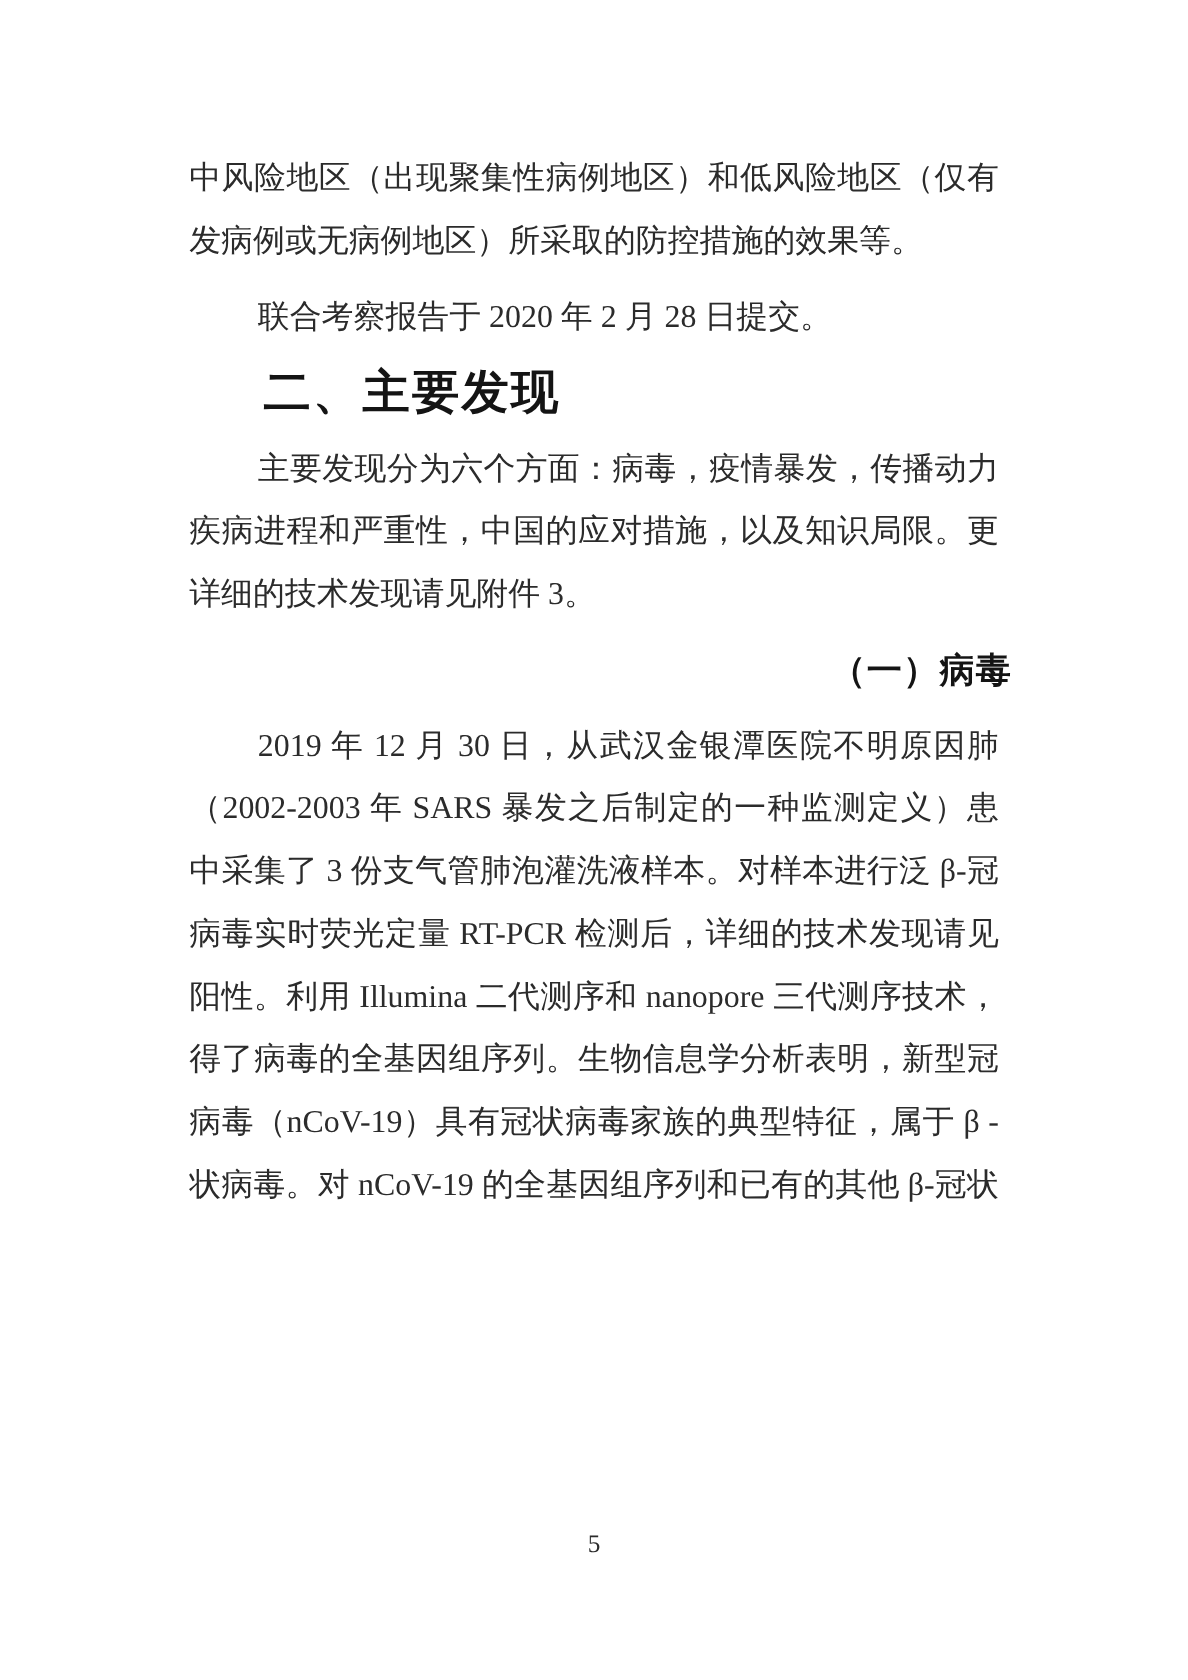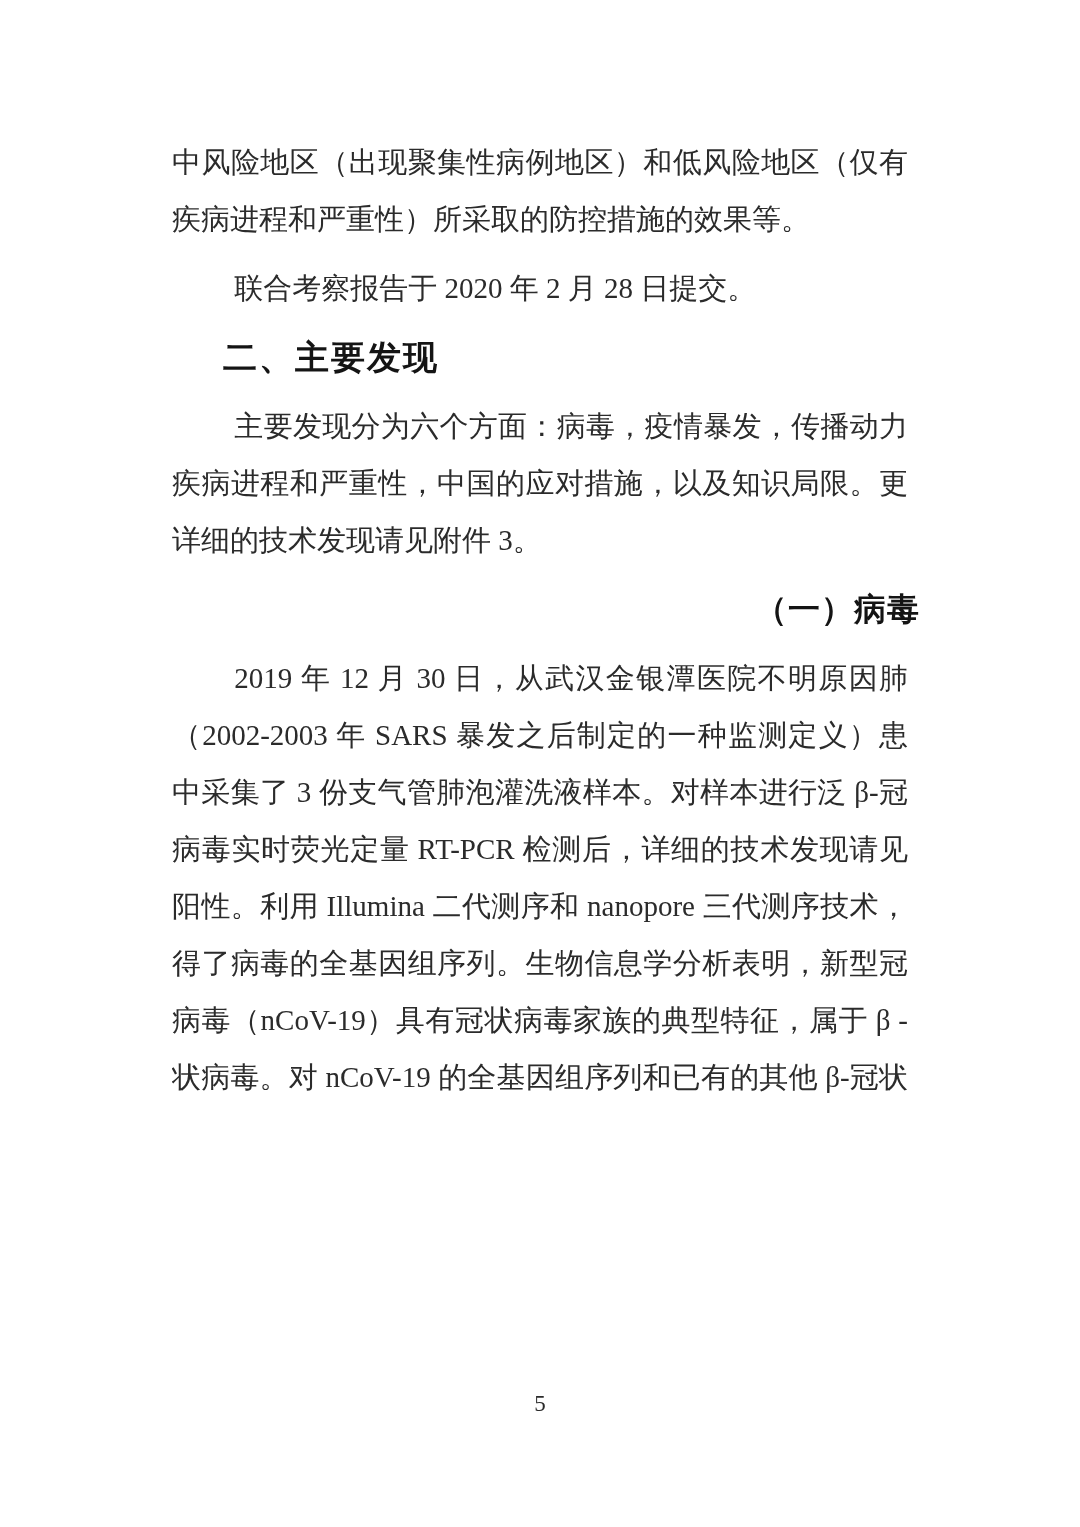--- a/index.html
+++ b/index.html
@@ -37,21 +37,21 @@
     white-space: normal;
     text-align-last: justify;
   }
   .line.indent {
     text-indent: 2.15em;
   }
   .heading-section {
     height: 57px;
     line-height: 57px;
     margin: 7px 0 5px 0;
-    font-size: 34px;
+    font-size: 43px;
     font-weight: bold;
     color: #141414;
     font-family: "Liberation Sans", "DejaVu Sans", sans-serif;
     text-indent: 1.85em;
     letter-spacing: 2px;
   }
   .heading-subsection {
     height: 57px;
     line-height: 57px;
     margin: 7px 0 5px 0;
@@ -75,21 +75,21 @@
     font-family: "Liberation Serif", "DejaVu Serif", serif;
   }
 </style>
 </head>
 <body>
 
 <div class="page">
   <div class="page-body" id="doc-content">
       <div class="para">
         <div class="line fill">中风险地区（出现聚集性病例地区）和低风险地区（仅有散</div>
-        <div class="line">疾病进程和严重性）所采取的防控措施的效果等。</div>
+        <div class="line">发病例或无病例地区）所采取的防控措施的效果等。</div>
       </div>
       <div class="para">
         <div class="line indent">联合考察报告于 2020 年 2 月 28 日提交。</div>
       </div>
       <div class="heading-section">二、主要发现</div>
       <div class="para">
         <div class="line fill indent">主要发现分为六个方面：病毒，疫情暴发，传播动力学，</div>
         <div class="line fill">疾病进程和严重性，中国的应对措施，以及知识局限。更多</div>
         <div class="line">详细的技术发现请见附件 3。</div>
       </div>

